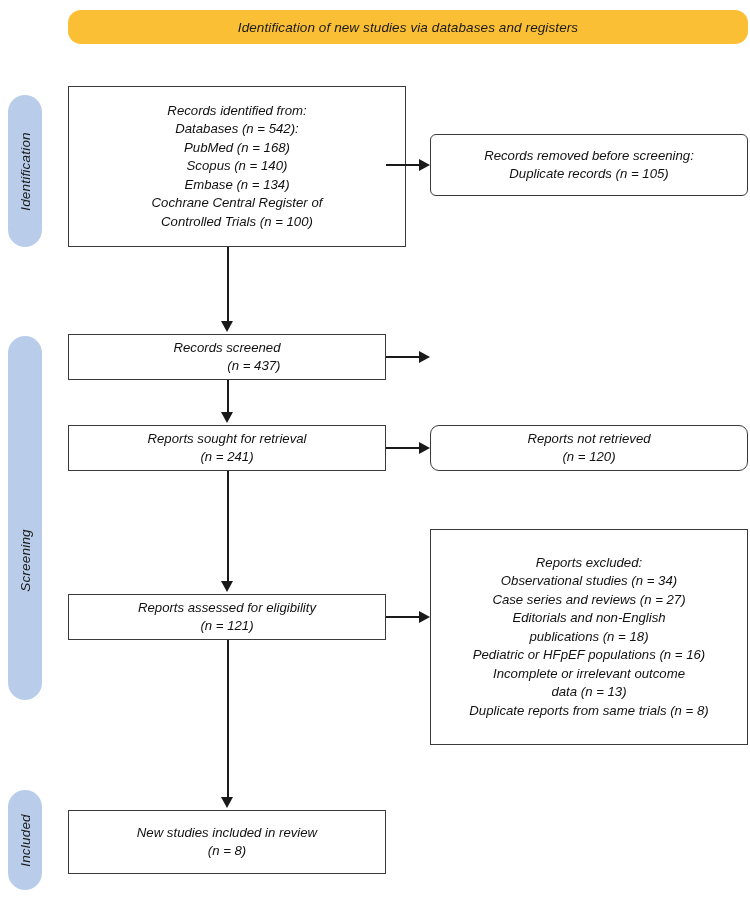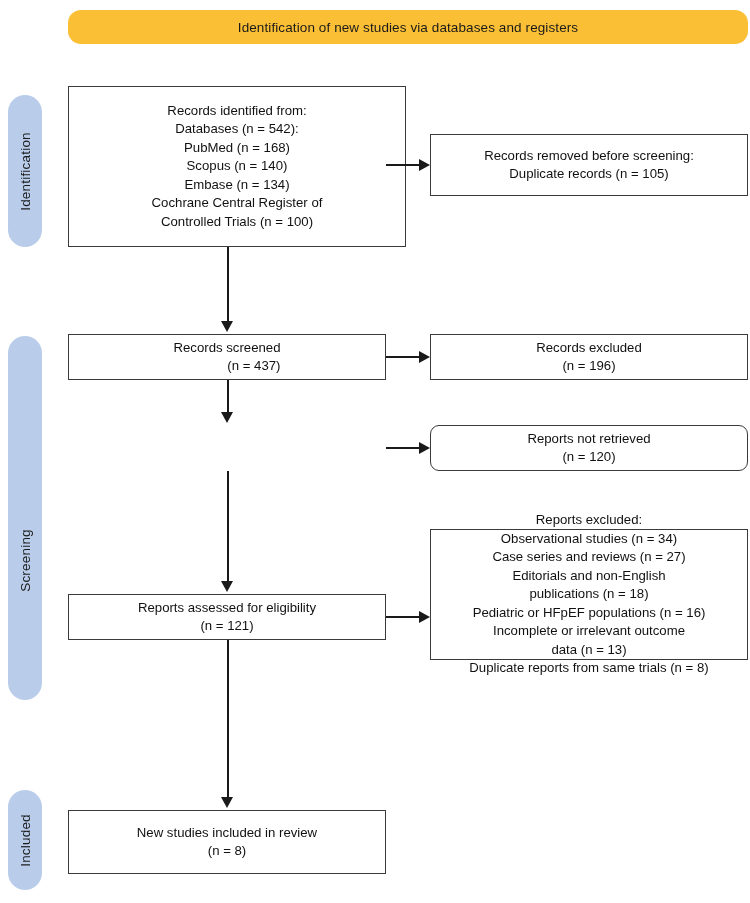--- a/index.html
+++ b/index.html
@@ -10,20 +10,21 @@
   body {
     font-family: "Liberation Sans", sans-serif;
     -webkit-font-smoothing: antialiased;
   }
   #diagram {
     position: relative;
     width: 750px;
     height: 903px;
     background: #ffffff;
     overflow: hidden;
+    font-style: italic;
   }
 
   
   .banner {
     position: absolute;
     left: 68px;
     top: 10px;
     width: 680px;
     height: 34px;
     background: #fbbf35;
@@ -77,27 +78,27 @@
     padding: 4px 8px;
   }
   .box-text {
     font-size: 13.2px;
     line-height: 1.40;
     color: #111111;
     white-space: pre-line;
   }
 
   #box-identified        { left: 68px;  top: 86px;  width: 338px; height: 161px; }
-  #box-removed           { left: 430px; top: 134px; width: 318px; height: 62px;  }
+  #box-removed           { left: 430px; top: 134px; width: 318px; height: 62px; border-radius: 6px;  }
   #box-screened          { left: 68px;  top: 334px; width: 318px; height: 46px; text-align: right;  }
   #box-excluded          { left: 430px; top: 334px; width: 318px; height: 46px;  }
   #box-sought            { left: 68px;  top: 425px; width: 318px; height: 46px;  }
   #box-not-retrieved     { left: 430px; top: 425px; width: 318px; height: 46px; border-radius: 9px;  }
   #box-assessed          { left: 68px;  top: 594px; width: 318px; height: 46px; text-align: center;  }
-  #box-reports-excluded  { left: 430px; top: 529px; width: 318px; height: 131px; }
+  #box-reports-excluded  { left: 430px; top: 529px; width: 318px; height: 216px; }
   #box-included          { left: 68px;  top: 810px; width: 318px; height: 64px;  }
 
   
   .conn { position: absolute; }
   .conn-line-v {
     position: absolute;
     width: 1.8px;
     background: #1a1a1a;
   }
   .conn-line-h {
@@ -180,25 +181,25 @@
   <div class="box" id="box-removed">
     <span class="box-text">Records removed before screening:
 Duplicate records (n = 105)</span>
   </div>
 
   <div class="box" id="box-screened">
     <span class="box-text">Records screened
 (n = 437)</span>
   </div>
 
-  <div class="box" id="box-excluded">
-    <span class="box-text">Records excluded
-(n = 196)</span>
-  </div>
-
+
+  <div class="box" id="box-sought">
+    <span class="box-text">Reports sought for retrieval
+(n = 241)</span>
+  </div>
 
   <div class="box" id="box-not-retrieved">
     <span class="box-text">Reports not retrieved
 (n = 120)</span>
   </div>
 
   <div class="box" id="box-assessed">
     <span class="box-text">Reports assessed for eligibility
 (n = 121)</span>
   </div>

